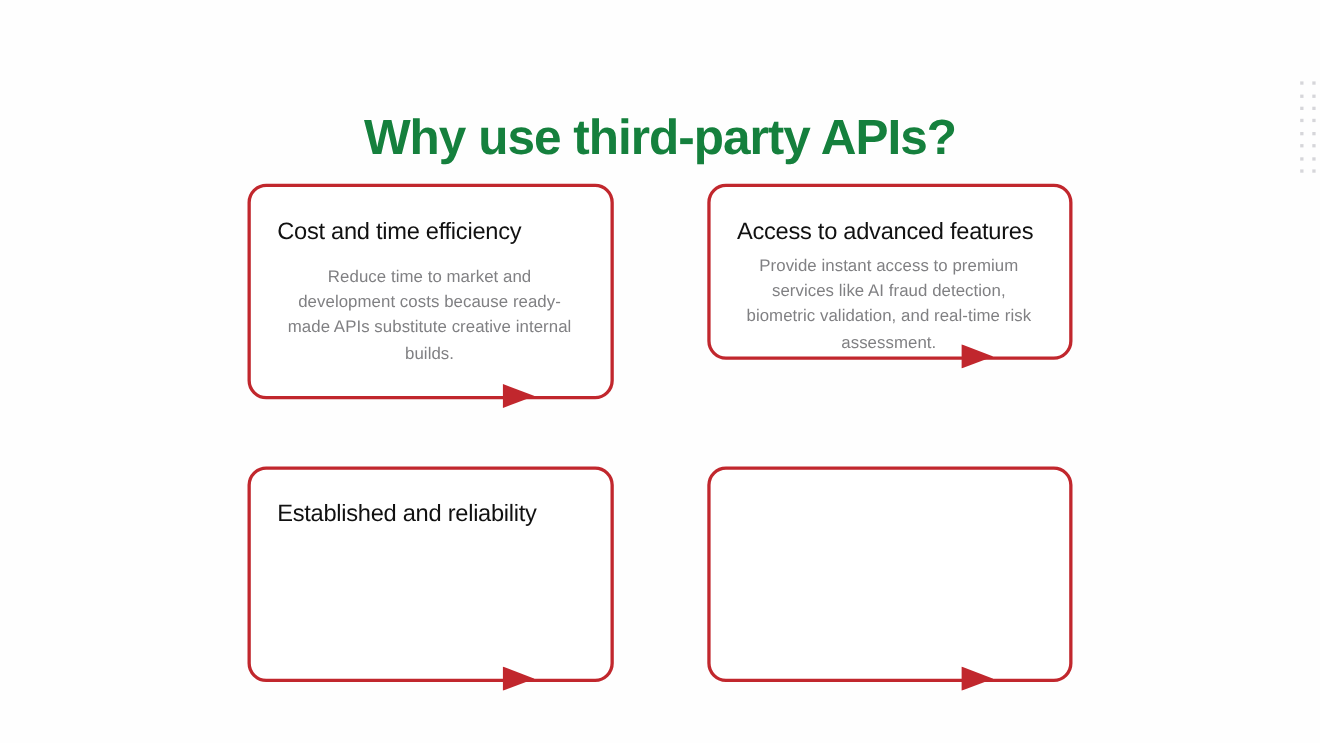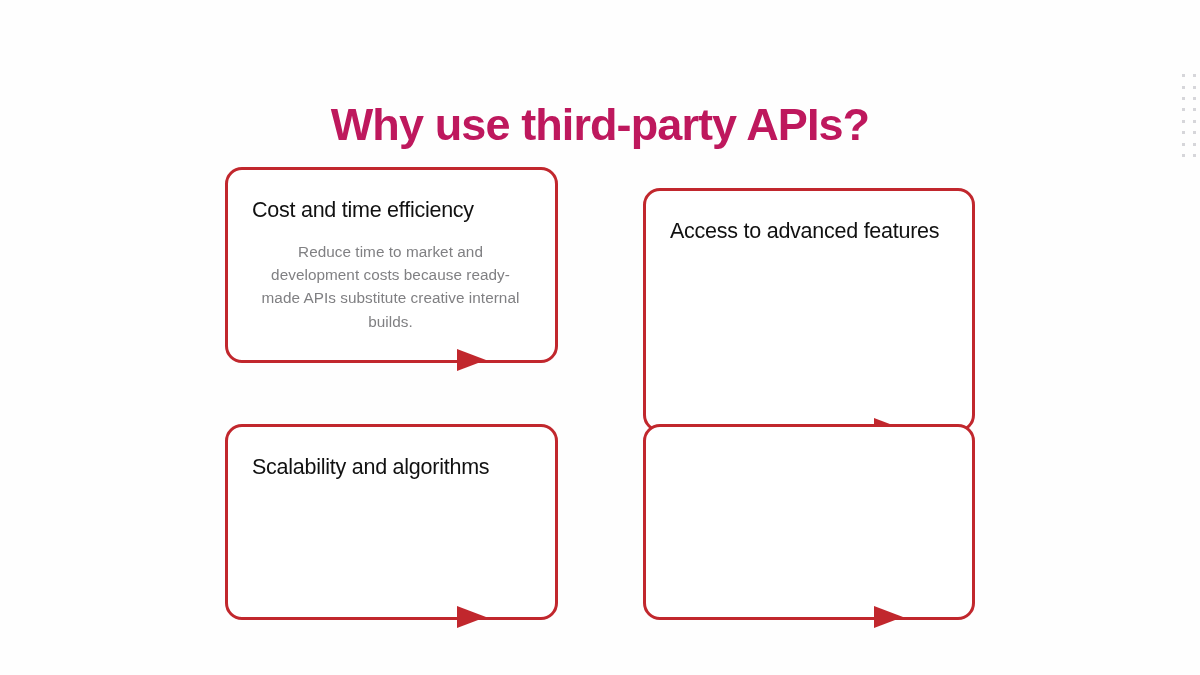--- a/index.html
+++ b/index.html
@@ -28,21 +28,21 @@
   
   .slide-title {
     position: absolute;
     left: 0;
     top: 66px;
     width: 1200px;
     text-align: center;
     font-size: 45px;
     font-weight: 800;
     letter-spacing: -0.9px;
-    color: #be185d;
+    color: #15803d;
     line-height: 58px;
     white-space: nowrap;
   }
 
   
   .dot-grid {
     position: absolute;
     left: 1178px;
     top: 70px;
     width: 18px;
@@ -64,21 +64,21 @@
   
   .card {
     position: absolute;
     box-sizing: border-box;
     border: 3.5px solid #c1272d;
     border-radius: 17px;
     background: #ffffff;
     padding: 24px 26px 0 24px;
   }
   .card.pos-r1c1 { left: 225px; top: 167px;  width: 333px; height: 196px; }
-  .card.pos-r1c2 { left: 643px; top: 167px;  width: 332px; height: 244px; margin-top: 21px; }
+  .card.pos-r1c2 { left: 643px; top: 167px;  width: 332px; height: 160px; }
   .card.pos-r2c1 { left: 225px; top: 424px;  width: 333px; height: 196px; }
   .card.pos-r2c2 { left: 643px; top: 424px;  width: 332px; height: 196px; }
 
   .card-heading {
     font-size: 21.5px;
     font-weight: 400;
     color: #111111;
     line-height: 32px;
     letter-spacing: -0.25px;
     margin: 0 0 6px 0;
@@ -146,29 +146,30 @@
     <div class="card-body">Reduce time to market and development costs because ready-made APIs substitute creative internal builds.</div>
     <span class="card-arrow">
       <svg viewBox="0 0 29 22" xmlns="http://www.w3.org/2000/svg" aria-hidden="true">
         <polygon points="0,0 29,11 0,22" fill="#c1272d"></polygon>
       </svg>
     </span>
   </div>
 
   <div class="card pos-r1c2 tight">
     <div class="card-heading">Access to advanced features</div>
+    <div class="card-body">Provide instant access to premium services like AI fraud detection, biometric validation, and real-time risk assessment.</div>
     <span class="card-arrow">
       <svg viewBox="0 0 29 22" xmlns="http://www.w3.org/2000/svg" aria-hidden="true">
         <polygon points="0,0 29,11 0,22" fill="#c1272d"></polygon>
       </svg>
     </span>
   </div>
 
   <div class="card pos-r2c1 tight">
-    <div class="card-heading">Scalability and algorithms</div>
+    <div class="card-heading">Established and reliability</div>
     <span class="card-arrow">
       <svg viewBox="0 0 29 22" xmlns="http://www.w3.org/2000/svg" aria-hidden="true">
         <polygon points="0,0 29,11 0,22" fill="#c1272d"></polygon>
       </svg>
     </span>
   </div>
 
   <div class="card pos-r2c2 tight">
     <span class="card-arrow">
       <svg viewBox="0 0 29 22" xmlns="http://www.w3.org/2000/svg" aria-hidden="true">

